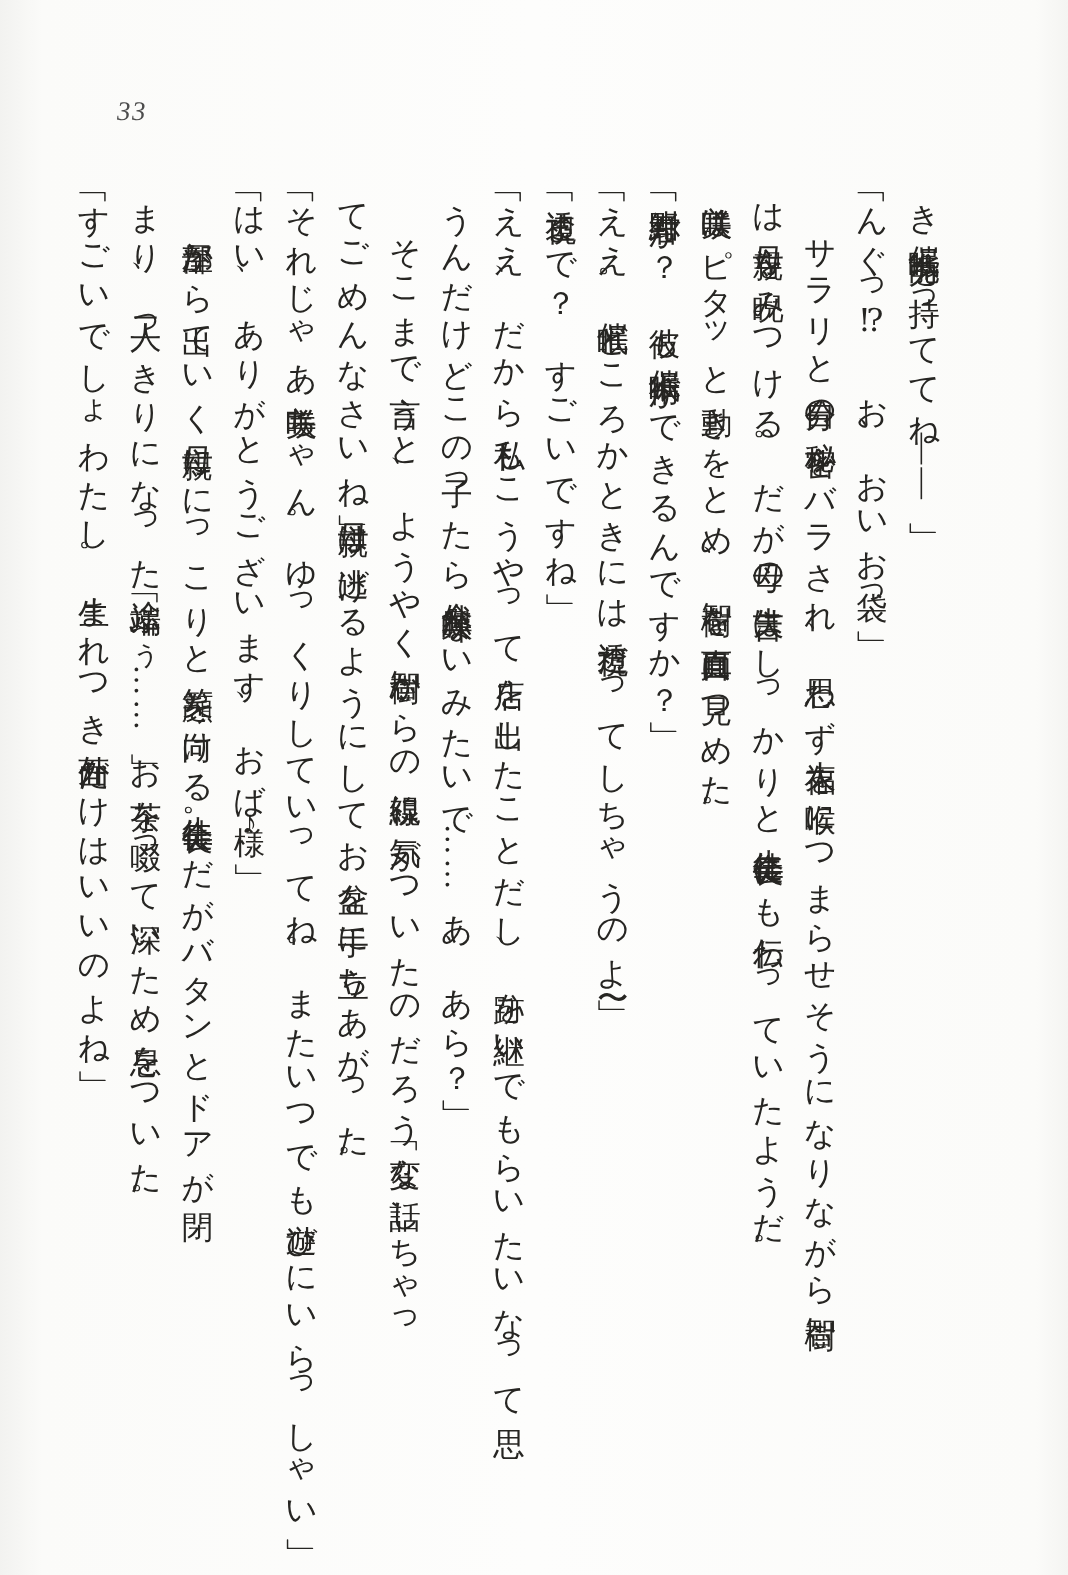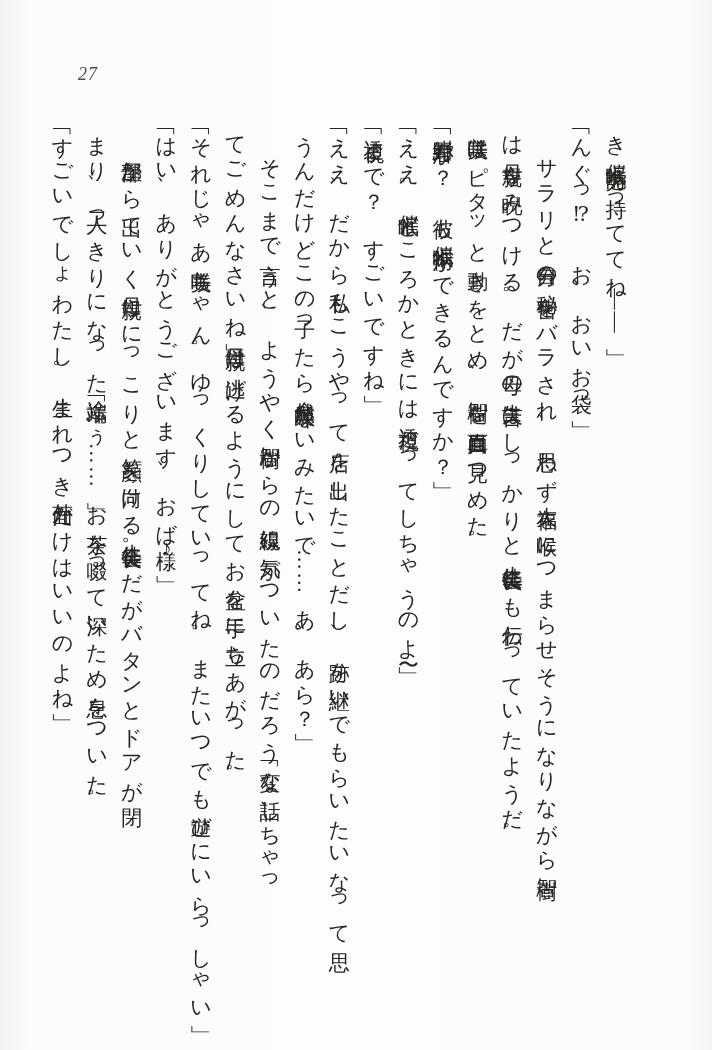--- a/index.html
+++ b/index.html
@@ -45,21 +45,21 @@
   .text-block p {
     margin: 0;
     padding: 0;
     white-space: nowrap;
   }
 </style>
 </head>
 <body>
 
 <div class="page">
-  <div class="page-number">27</div>
+  <div class="page-number">33</div>
   <div class="text-block">
     <p>き催眠能力を持っててね――」</p>
     <p>「んぐっ⁉　お、おいお袋っ」</p>
     <p>　サラリと自分の秘密をバラされ、思わず大福を喉につまらせそうになりながら智樹</p>
     <p>は母親を睨みつける。だが母の失言はしっかりと生徒会長にも伝わっていたようだ。</p>
     <p>美咲はピタッと動きをとめ、智樹を真面目に見つめた。</p>
     <p>「紺野君が？　彼も催眠術ができるんですか？」</p>
     <p>「ええ。催眠どころかときには透視だってしちゃうのよ〜」</p>
     <p>「透視まで？　すごいですね」</p>
     <p>「ええ、だから私もこうやって店を出したことだし、跡を継いでもらいたいなって思</p>

